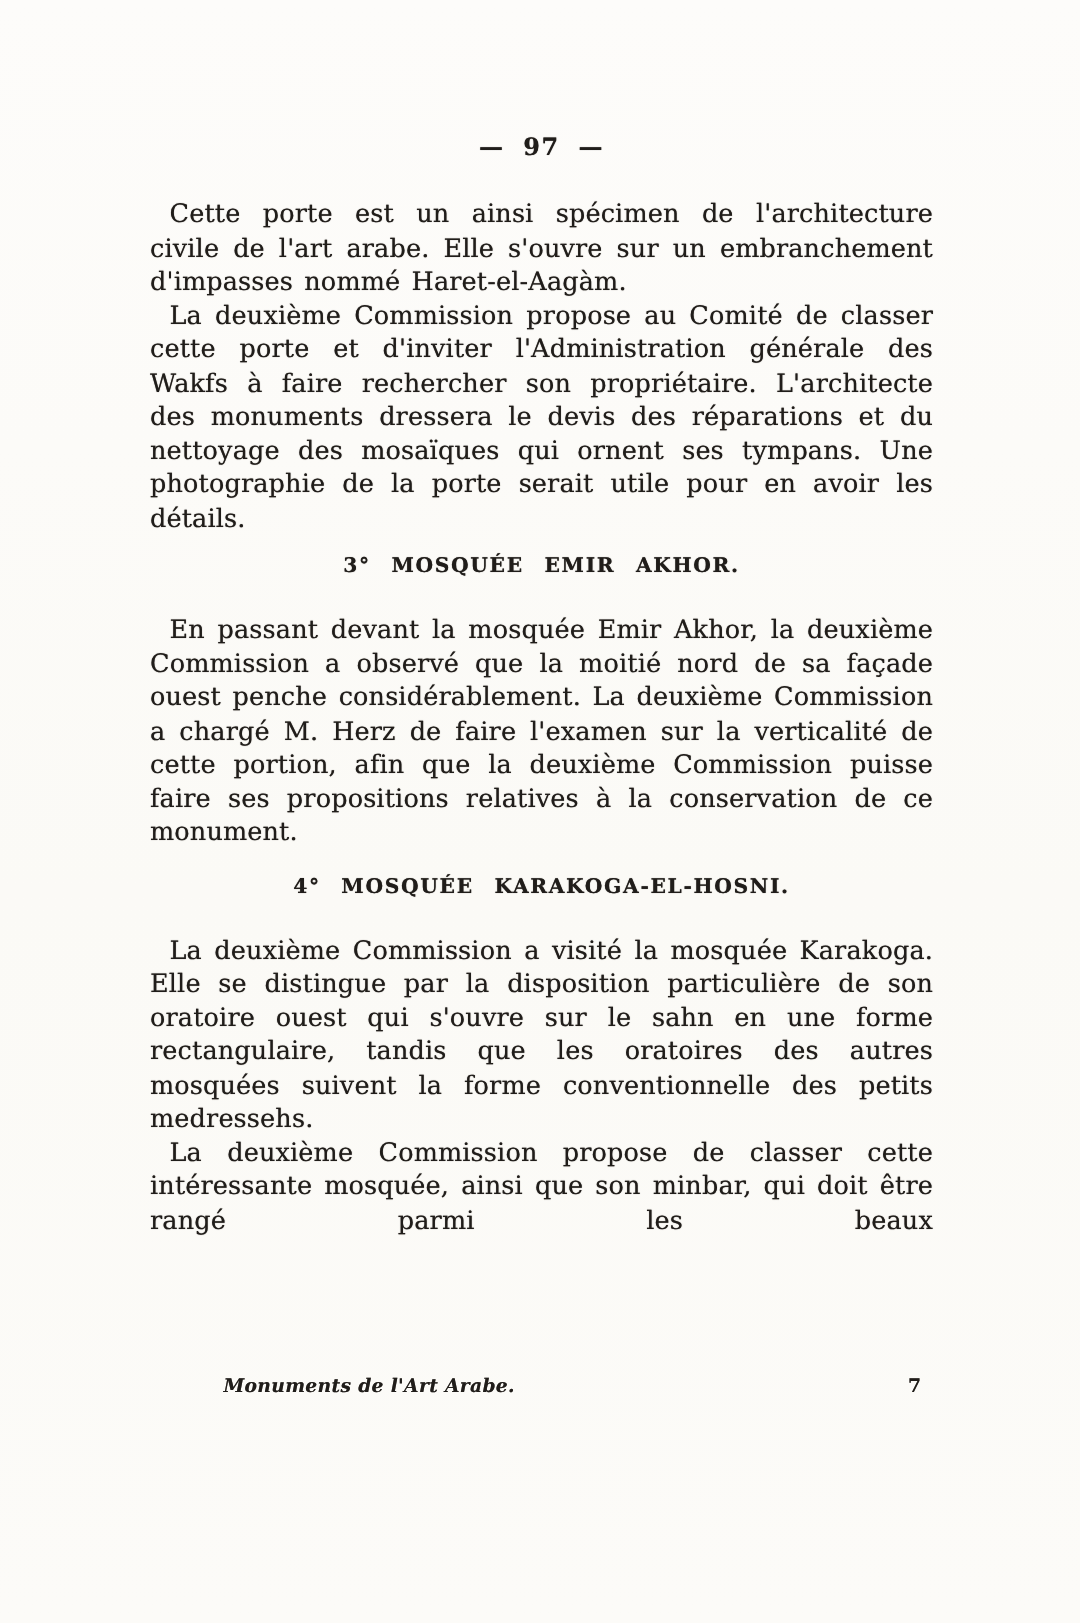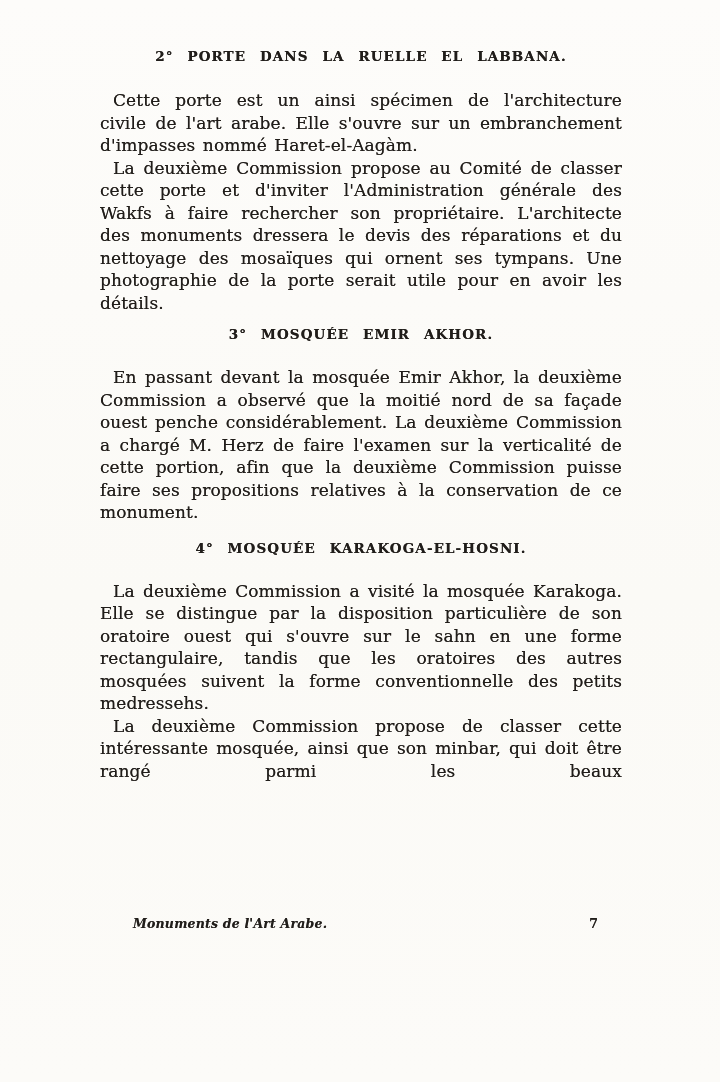--- a/index.html
+++ b/index.html
@@ -51,21 +51,21 @@
     text-indent: 13px;
     word-spacing: 2px;
     letter-spacing: 0.1px;
     text-shadow: 0 0 0.55px rgba(25,18,12,0.72);
   }
   p.first { margin-top: 25px; }
   p.after-sec { margin-top: 24px; }
   p.cont { text-align-last: justify; }
   .footer {
     position: absolute;
-    left: 100px; top: 916px;
+    left: 116px; top: 916px;
     width: 522px;
     height: 18px;
   }
   .footer-title {
     position: absolute;
     left: 33px; top: 0;
     font-size: 12.5px;
     font-style: italic;
     font-weight: bold;
     letter-spacing: 0.2px;
@@ -78,22 +78,22 @@
     font-weight: bold;
     text-shadow: 0 0 0.4px rgba(25,18,12,0.6);
   }
 </style>
 </head>
 <body>
 
 <div class="page">
   <div class="content">
 
+    <div class="pagenum">— 97 —</div>
 
-    <h3 class="sec sec-2">2° PORTE DANS LA RUELLE EL LABBANA.</h3>
     <p class="body first">Cette porte est un ainsi spécimen de l'architecture civile de l'art arabe. Elle s'ouvre sur un embranchement d'impasses nommé Haret-el-Aagàm.</p>
     <p class="body">La deuxième Commission propose au Comité de classer cette porte et d'inviter l'Administration générale des Wakfs à faire rechercher son propriétaire. L'architecte des monuments dressera le devis des réparations et du nettoyage des mosaïques qui ornent ses tympans. Une photographie de la porte serait utile pour en avoir les détails.</p>
 
     <h3 class="sec sec-3">3° MOSQUÉE EMIR AKHOR.</h3>
     <p class="body after-sec">En passant devant la mosquée Emir Akhor, la deuxième Commission a observé que la moitié nord de sa façade ouest penche considérablement. La deuxième Commission a chargé M. Herz de faire l'examen sur la verticalité de cette portion, afin que la deuxième Commission puisse faire ses propositions relatives à la conservation de ce monument.</p>
 
     <h3 class="sec sec-4">4° MOSQUÉE KARAKOGA-EL-HOSNI.</h3>
     <p class="body after-sec">La deuxième Commission a visité la mosquée Karakoga. Elle se distingue par la disposition particulière de son oratoire ouest qui s'ouvre sur le sahn en une forme rectangulaire, tandis que les oratoires des autres mosquées suivent la forme conventionnelle des petits medressehs.</p>
     <p class="body cont">La deuxième Commission propose de classer cette intéressante mosquée, ainsi que son minbar, qui doit être rangé parmi les beaux</p>
 

